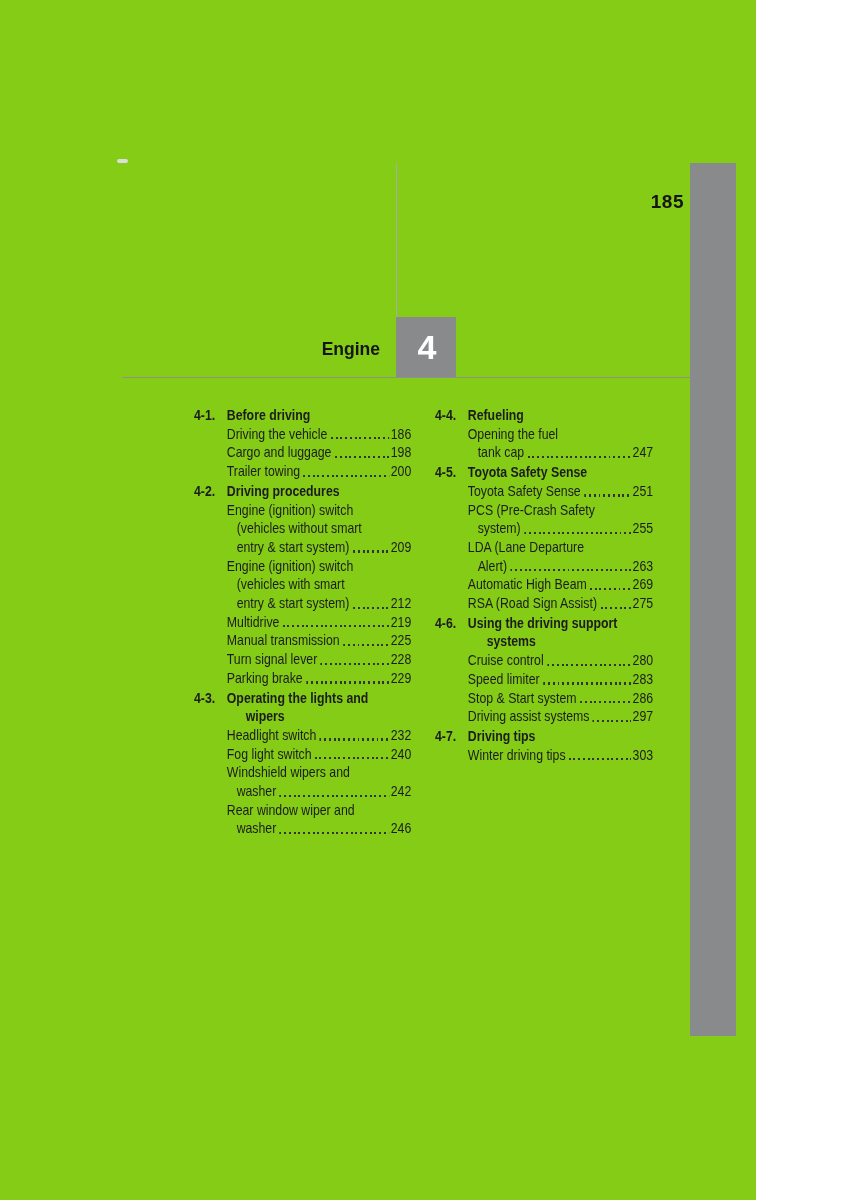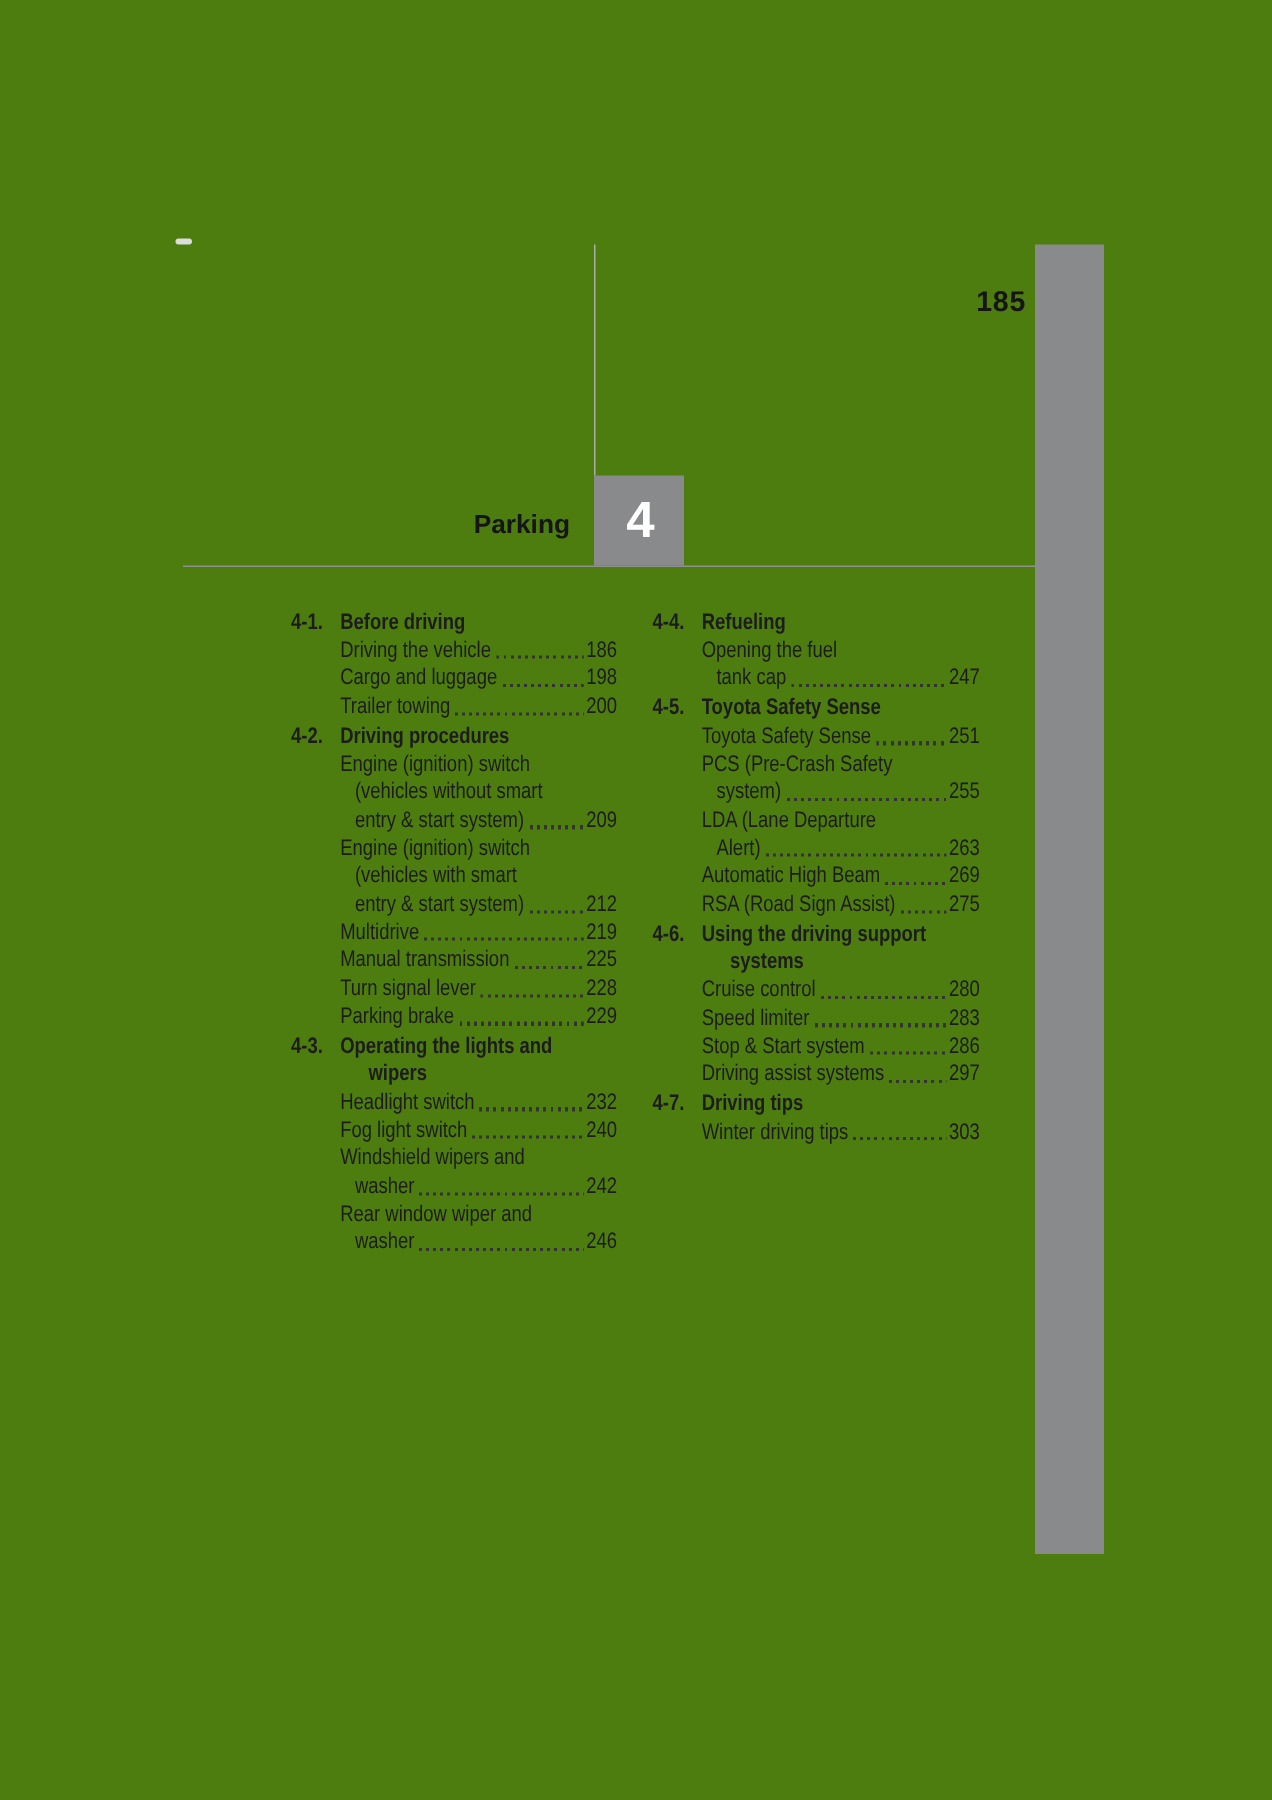--- a/index.html
+++ b/index.html
@@ -1,20 +1,20 @@
 <!DOCTYPE html>
 <html><head>
 <meta charset="utf-8">
 <style>
   html,body{margin:0;padding:0;}
   body{
     width:848px;height:1200px;background:#ffffff;
     font-family:"Liberation Sans",sans-serif;
   }
-  .page{position:relative;width:848px;height:1200px;overflow:hidden;background:#4d7c0f;color:#1c1c1c;}
+  .page{position:relative;width:756px;height:1200px;overflow:hidden;background:#84cc16;color:#1c1c1c;}
 
   
   .sidebar{position:absolute;left:690px;top:163px;width:46px;height:873px;background:#898a8c;}
   .pagenum{position:absolute;top:191px;left:540px;width:144px;text-align:right;font-size:19px;font-weight:700;letter-spacing:.5px;color:#151515;}
   .vline{position:absolute;left:396px;top:163px;width:1px;height:154px;background:#ababab;}
   .chlabel{position:absolute;top:339px;left:180px;width:200px;text-align:right;font-size:17.5px;font-weight:700;color:#151515;}
   .chbox{position:absolute;left:396px;top:317px;width:60px;height:60px;background:#898a8c;color:#ffffff;
          display:flex;align-items:center;justify-content:center;font-size:34px;font-weight:700;padding-left:2px;box-sizing:border-box;}
   .hrule{position:absolute;left:122px;top:377px;width:569px;height:1px;background:#8f8f8f;}
   .artifact{position:absolute;left:117px;top:159px;width:11px;height:4px;background:#dcdcdc;border-radius:2px;}
@@ -41,21 +41,21 @@
 </style>
 </head>
 <body>
 
 <div class="page">
 
   <div class="artifact"></div>
   <div class="pagenum">185</div>
   <div class="sidebar"></div>
   <div class="vline"></div>
-  <div class="chlabel">Parking</div>
+  <div class="chlabel">Engine</div>
   <div class="chbox">
     <span>4</span>
   </div>
   <div class="hrule"></div>
 
   <div class="col col-left">
 
     <div class="sec">
       <div class="sid">4-1.</div>
       <div class="sbody">

